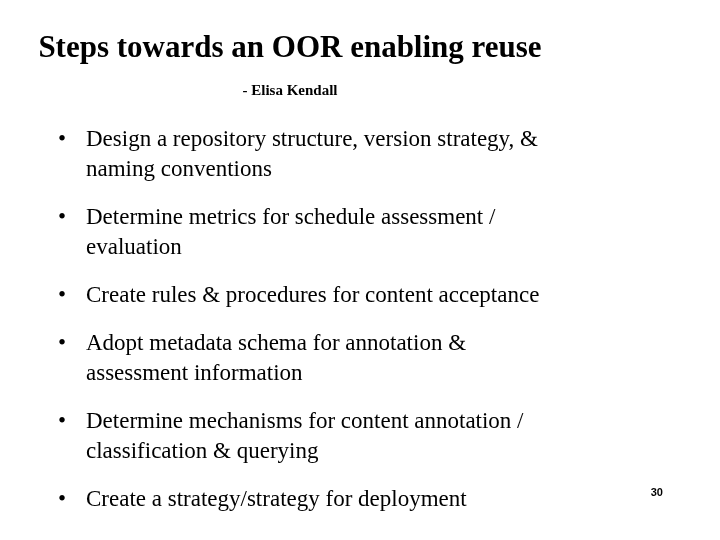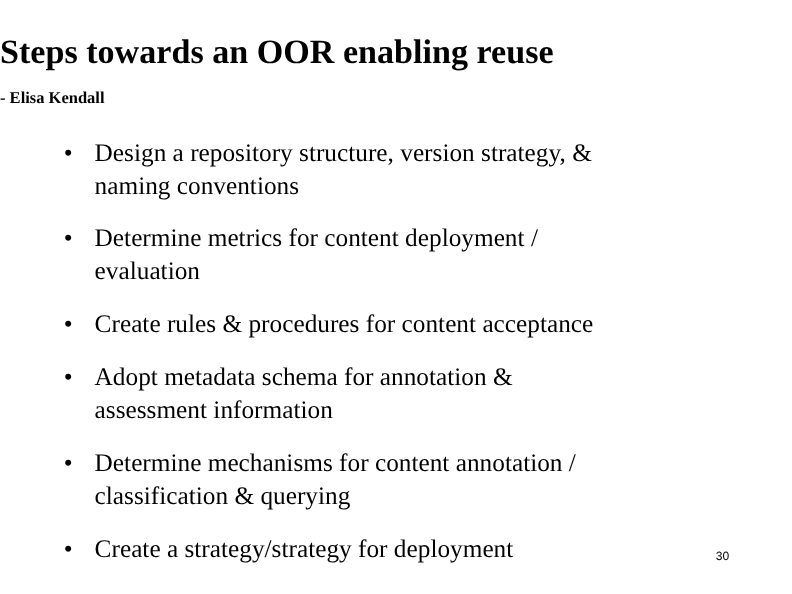--- a/index.html
+++ b/index.html
@@ -18,21 +18,21 @@
     position: relative;
     width: 720px;
     height: 540px;
     background: #ffffff;
   }
   .title-block {
     position: absolute;
     left: 0;
     top: 30px;
     width: 580px;
-    text-align: left;
+    text-align: center;
   }
   .slide-title {
     font-size: 31px;
     font-weight: bold;
     line-height: 34px;
     letter-spacing: 0px;
     white-space: nowrap;
   }
   .slide-subtitle {
     font-size: 15px;
@@ -63,24 +63,25 @@
     font-size: 23px;
     line-height: 30px;
   }
   .bullet-text {
     display: block;
     white-space: pre-line;
   }
   .slide-number {
     position: absolute;
     right: 57px;
-    bottom: 27px;
+    bottom: 41px;
     font-size: 11px;
     line-height: 13px;
     font-family: "Liberation Sans", "DejaVu Sans", sans-serif;
+    font-weight: bold;
   }
 </style>
 </head>
 <body>
 
 <div class="slide">
 
   <div class="title-block">
     <div class="slide-title">Steps towards an OOR enabling reuse</div>
     <div class="slide-subtitle">- Elisa Kendall</div>
@@ -89,21 +90,21 @@
   <div class="body-block">
 
     <div class="bullet-item">
       <span class="bullet-marker">•</span>
       <span class="bullet-text">Design a repository structure, version strategy, &amp;
 naming conventions</span>
     </div>
 
     <div class="bullet-item">
       <span class="bullet-marker">•</span>
-      <span class="bullet-text">Determine metrics for content deployment /
+      <span class="bullet-text">Determine metrics for schedule assessment /
 evaluation</span>
     </div>
 
     <div class="bullet-item">
       <span class="bullet-marker">•</span>
       <span class="bullet-text">Create rules &amp; procedures for content acceptance</span>
     </div>
 
     <div class="bullet-item">
       <span class="bullet-marker">•</span>

